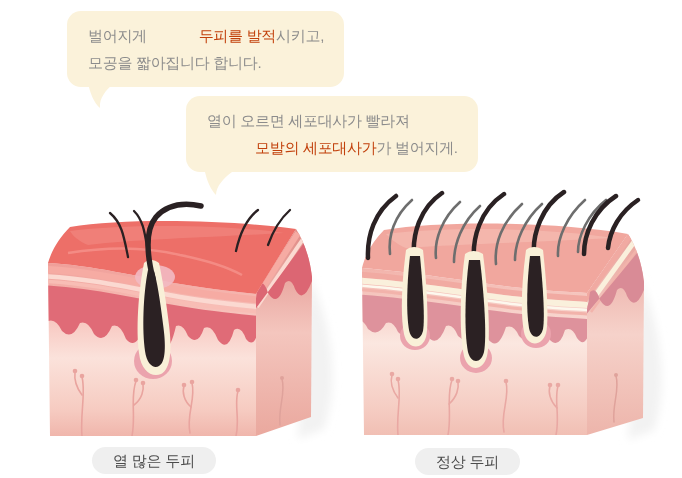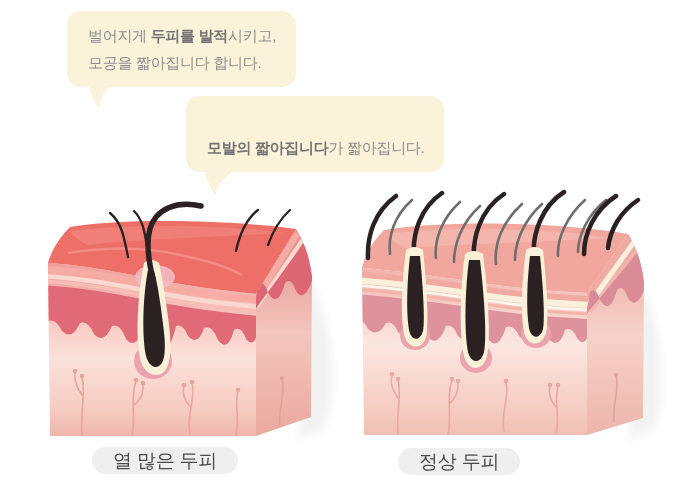--- a/index.html
+++ b/index.html
@@ -13,59 +13,59 @@
     background:#FBF2DA;
     border-radius:14px;
     padding:11px 20px 11px 21px;
     font-size:15px;
     line-height:27px;
     color:#8C8C8C;
     letter-spacing:-0.3px;
     white-space:nowrap;
     z-index:3;
   }
-  .bubble b{color:#737373;font-weight:700;}
+  .bubble b{color:#c2410c;font-weight:400;margin-left:48px;}
   .bubble-tail{position:absolute;z-index:2;}
   #bubble-1{left:67px;top:11px;}
   #tail-1{left:82px;top:83px;}
   #bubble-2{left:186px;top:96px;}
   #tail-2{left:198px;top:172px;}
   .pill{
     position:absolute;
     background:#EFEFEF;
     border-radius:14px;
     height:27px;
     line-height:27px;
     padding:0 21px;
-    font-size:19px;
+    font-size:15px;
     color:#4B4B4B;
     letter-spacing:-0.2px;
     white-space:nowrap;
     z-index:3;
   }
   #pill-left{left:92px;top:447px;}
-  #pill-right{left:398px;top:448px;}
+  #pill-right{left:415px;top:448px;}
   .cube{position:absolute;z-index:1;}
   #cube-left{left:40px;top:193px;}
   #cube-right{left:352px;top:188px;}
 </style>
 </head>
 <body>
 
 <div class="bubble" id="bubble-1">
   <span><span>벌어지게 </span><b>두피를 발적</b><span>시키고,</span></span><br>
   <span>모공을 짧아집니다 합니다.</span>
 </div>
 <svg class="bubble-tail" id="tail-1" width="42" height="28" viewBox="0 0 42 28">
   <path d="M 6,0 C 8,10 12,20 18,25 C 17,15 24,7 32,0 Z" fill="#FBF2DA"></path>
 </svg>
 
 <div class="bubble" id="bubble-2">
-  <br>
-  <span><b>모발의 짧아집니다</b><span>가 짧아집니다.</span></span>
+  <span>열이 오르면 세포대사가 빨라져</span><br>
+  <span><b>모발의 세포대사가</b><span>가 벌어지게.</span></span>
 </div>
 <svg class="bubble-tail" id="tail-2" width="42" height="26" viewBox="0 0 42 26">
   <path d="M 7,0 C 9,9 13,18 18,23 C 18,14 26,6 34,0 Z" fill="#FBF2DA"></path>
 </svg>
 
 <svg class="cube" id="cube-left" width="305" height="252" viewBox="0 0 305 252">
   <defs>
     <linearGradient id="lFront" x1="0" y1="0" x2="0" y2="1">
       <stop offset="0" stop-color="#EF9E98"></stop>
       <stop offset="0.18" stop-color="#F5B5AE"></stop>

